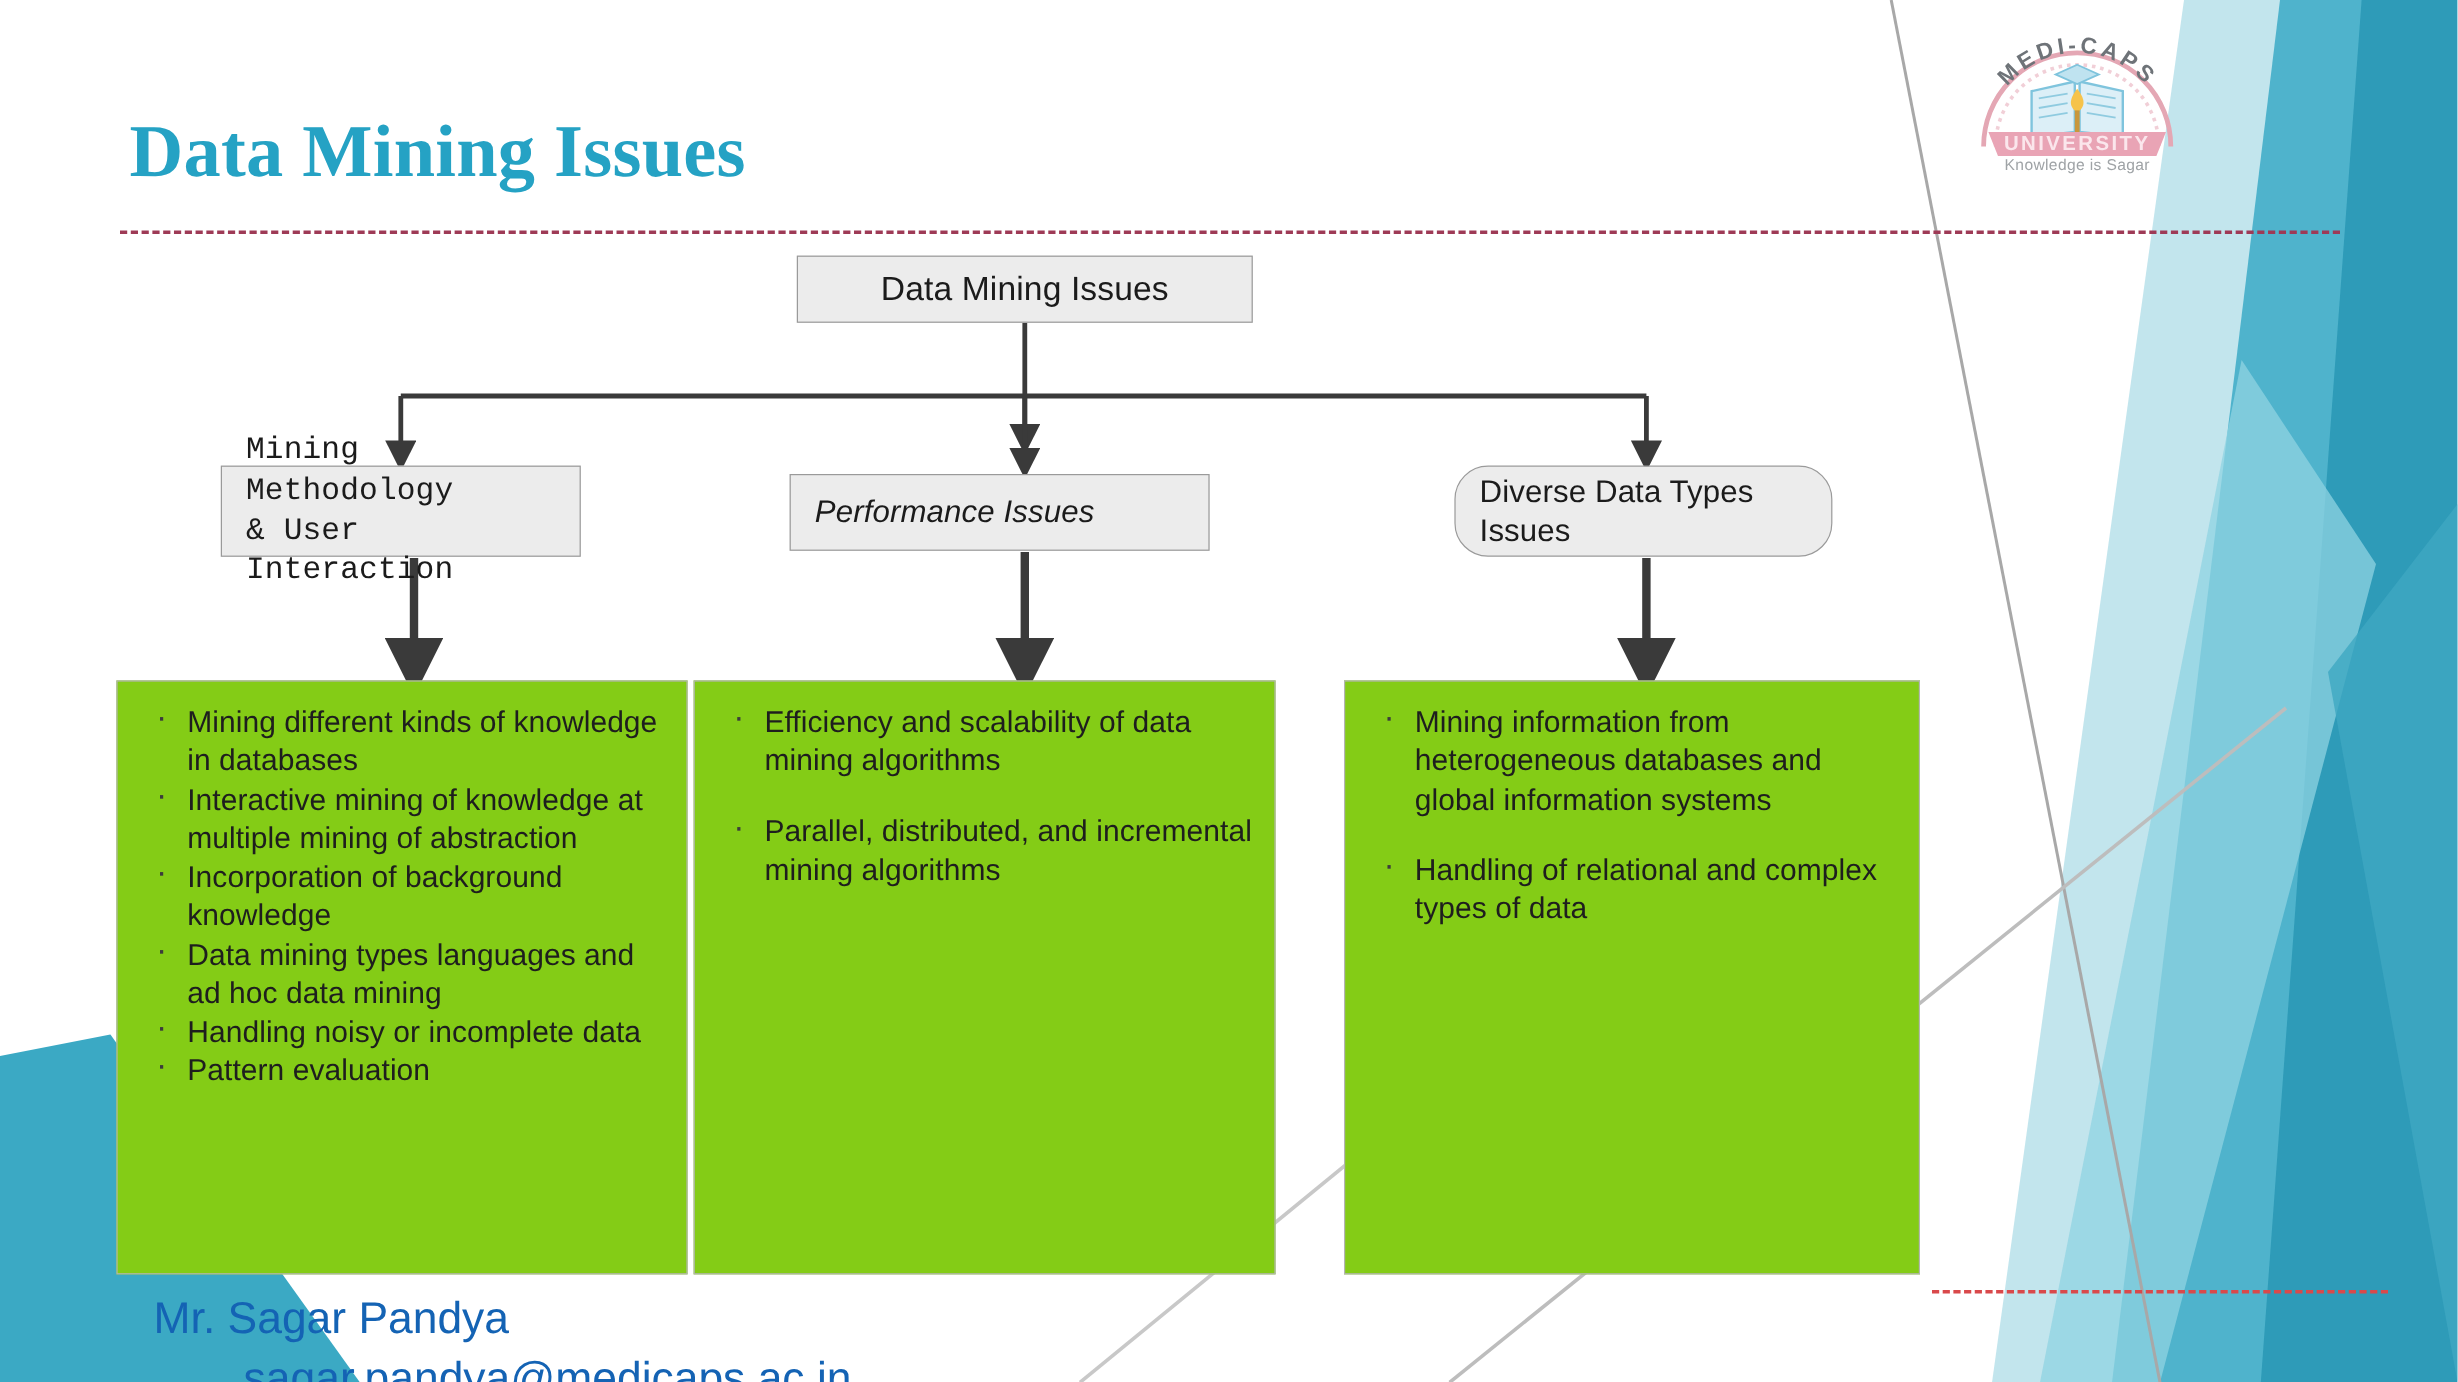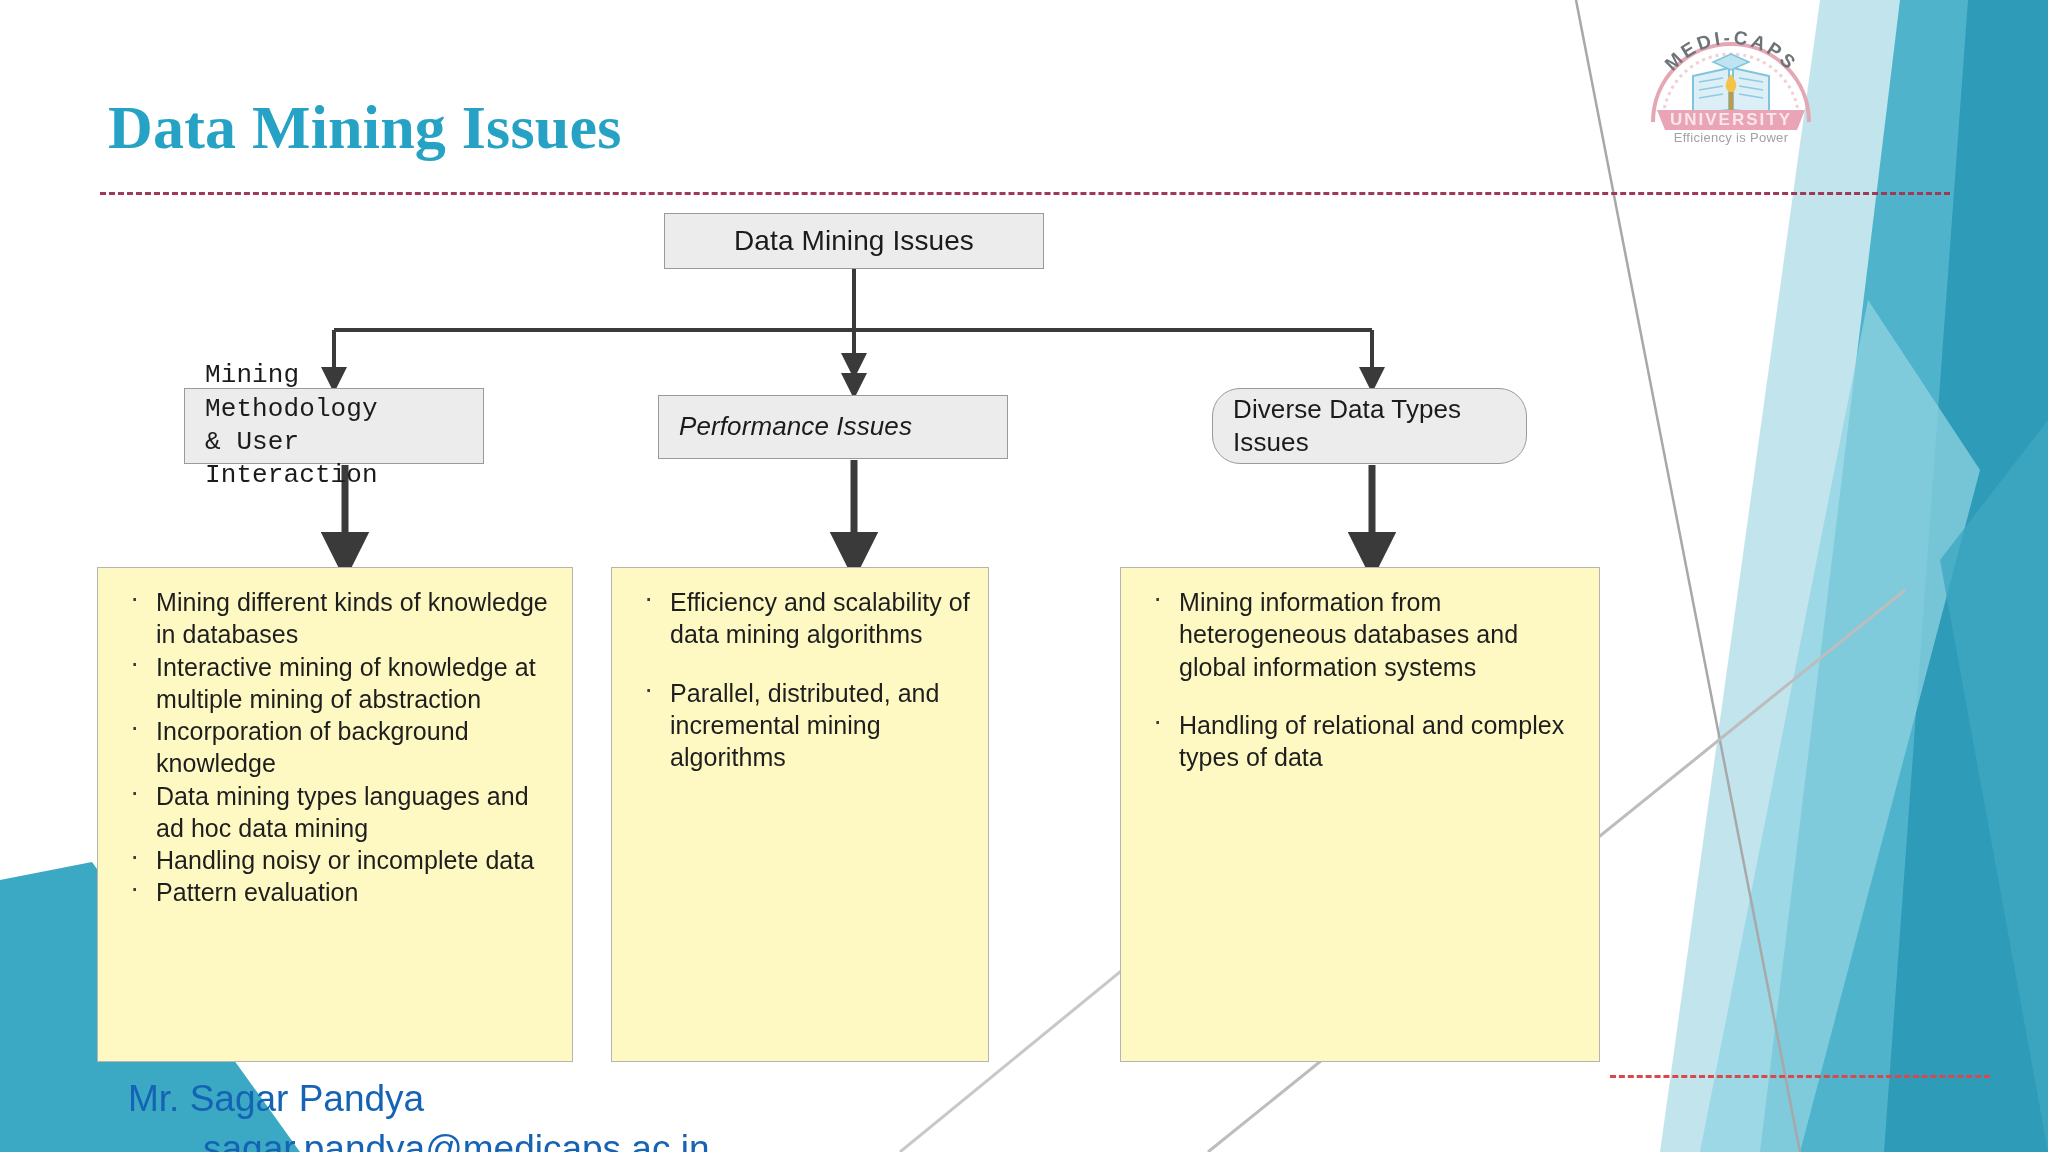--- a/index.html
+++ b/index.html
@@ -132,28 +132,28 @@
     top: 388px;
     width: 315px;
     height: 76px;
     border-radius: 28px;
   }
 
   
   .panel {
     position: absolute;
     box-sizing: border-box;
-    background: #fef9c3;
+    background: #84cc16;
     border: 1px solid #B4B4B4;
     top: 567px;
     height: 495px;
     padding: 18px 14px 20px 14px;
   }
   #panel-1 { left: 97px;   width: 476px; }
-  #panel-2 { left: 611px;  width: 378px; }
+  #panel-2 { left: 578px;  width: 485px; }
   #panel-3 { left: 1120px; width: 480px; }
 
   .panel ul {
     list-style: none;
     margin: 0;
     padding: 0;
   }
   .panel li {
     position: relative;
     padding-left: 44px;
@@ -229,21 +229,21 @@
       <polygon points="100,36 118,44 100,52 82,44" fill="#BFE3F0" stroke="#7FC4DD" stroke-width="1.5"></polygon>
 
       <path id="arcpath" d="M26,100 A74,74 0 0,1 174,100" fill="none"></path>
       <text font-family="'Liberation Sans', sans-serif" font-size="19" font-weight="bold" fill="#6E7378" letter-spacing="3">
         <textPath href="#arcpath" startOffset="50%" text-anchor="middle">MEDI-CAPS</textPath>
       </text>
 
       <path d="M26,92 L174,92 L166,112 L34,112 Z" fill="#E9A4B5"></path>
       <text x="100" y="107" text-anchor="middle" font-family="'Liberation Sans', sans-serif" font-size="17" font-weight="bold" fill="#FBE6EC" letter-spacing="2">UNIVERSITY</text>
     </svg>
-    <div id="logo-tagline">Efficiency is Power</div>
+    <div id="logo-tagline">Knowledge is Sagar</div>
   </div>
 
   <svg id="diagram" viewBox="0 0 2048 1152">
     <defs>
       <marker id="arrow" viewBox="0 0 12 12" refX="6" refY="6" markerWidth="7" markerHeight="7" orient="auto">
         <path d="M0,0 L12,6 L0,12 z" fill="#3A3A3A"></path>
       </marker>
       <marker id="arrow-thin" viewBox="0 0 12 12" refX="6" refY="6" markerWidth="6.5" markerHeight="6.5" orient="auto">
         <path d="M0,0 L12,6 L0,12 z" fill="#3A3A3A"></path>
       </marker>

